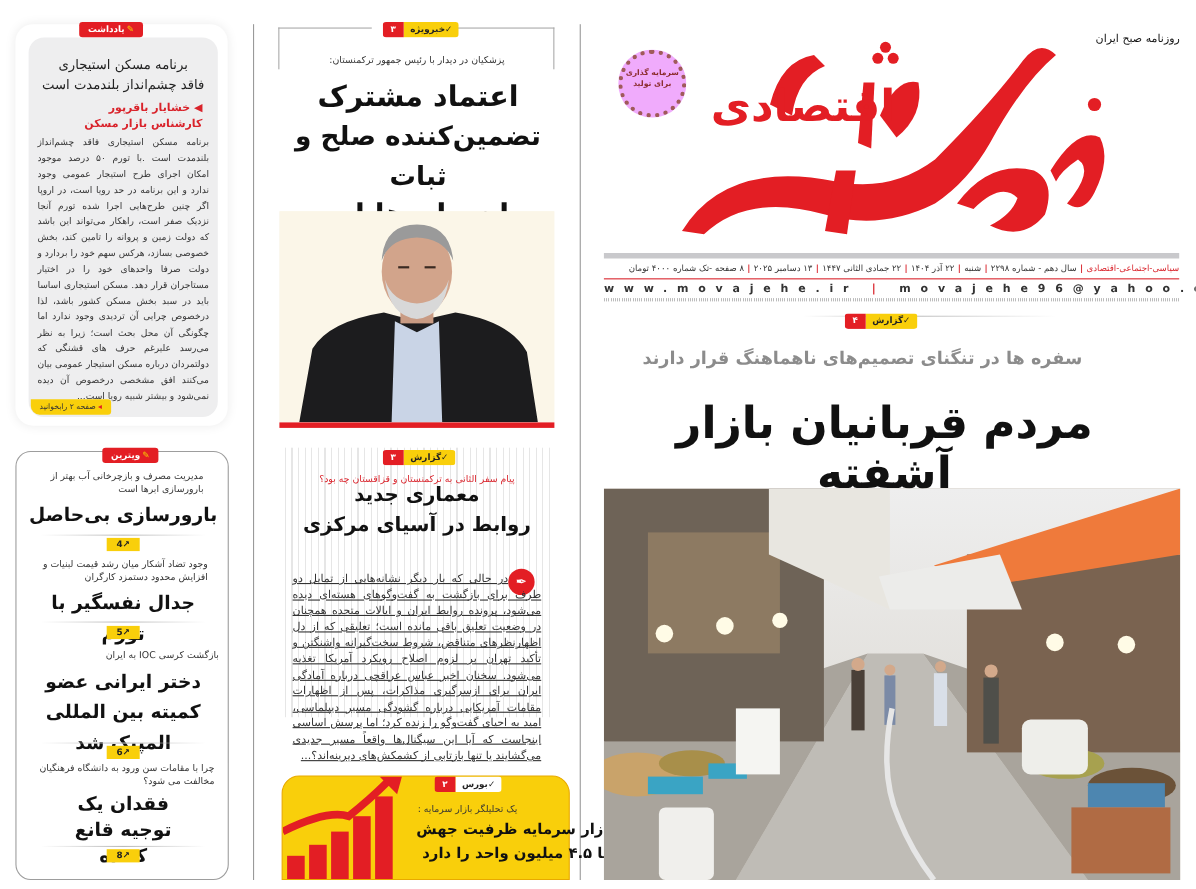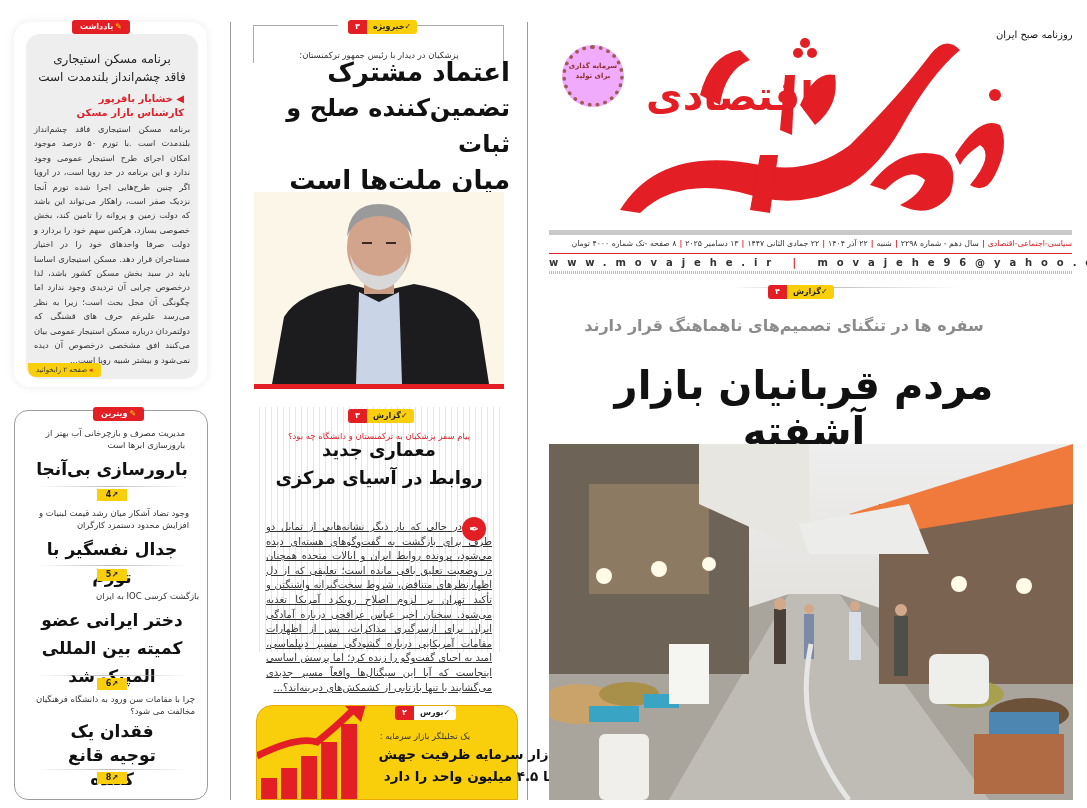--- a/index.html
+++ b/index.html
@@ -29,21 +29,21 @@
 
   
   .mid-frame-l { left: 253px; top: 25px; width: 1px; height: 38px; background: #aaa; }
   .mid-frame-r { left: 503px; top: 25px; width: 1px; height: 38px; background: #aaa; }
   .mid-frame-tl { left: 253px; top: 25px; width: 85px; height: 1px; background: #aaa; }
   .mid-frame-tr { left: 410px; top: 25px; width: 94px; height: 1px; background: #aaa; }
   .section-tag { position: absolute; height: 14px; display: flex; direction: rtl; font-size: 8px; font-weight: bold; border-radius: 3px; overflow: hidden; }
   .section-tag .lbl { background: #f9cf0b; color: #222; padding: 0 6px; line-height: 14px; }
   .section-tag .num { background: #e31e24; color: #fff; padding: 0 7px; line-height: 14px; }
   .kicker { position: absolute; font-size: 8.5px; color: #333; text-align: center; }
-  .main-head-mid { position: absolute; left: 250px; top: 54px; width: 260px; font-size: 26px; font-weight: bold; line-height: 36px; color: #111; }
+  .main-head-mid { position: absolute; left: 250px; top: 70px; width: 260px; text-align: center; font-size: 26px; font-weight: bold; line-height: 36px; color: #111; }
   .portrait { position: absolute; left: 254px; top: 192px; width: 250px; height: 192px; background: #fbf6e8; overflow: hidden; }
   .portrait-red { position: absolute; left: 254px; top: 384px; width: 250px; height: 5px; background: #e31e24; }
 
   .report-box { position: absolute; left: 254px; top: 407px; width: 250px; height: 245px;
     background: repeating-linear-gradient(to right, #ffffff 0, #ffffff 5px, #e6e6e6 5px, #e6e6e6 6px); }
   .report-kicker { position: absolute; left: 254px; top: 431px; width: 250px; text-align: center; font-size: 8.5px; color: #d9232b; }
   .report-head { position: absolute; left: 254px; top: 436px; width: 250px; text-align: center; font-size: 18px; font-weight: bold; line-height: 28px; color: #111; }
   .report-icon { position: absolute; left: 462px; top: 517px; width: 24px; height: 24px; border-radius: 50%; background: #e31e24; color: #fff; font-size: 12px; text-align: center; line-height: 24px; }
   .report-body { position: absolute; left: 266px; top: 520px; width: 226px; font-size: 10px; line-height: 14.6px; text-align: justify; color: #333; text-indent: 30px; text-decoration: underline; }
 
@@ -97,21 +97,21 @@
   </div>
 </div>
 
 <div class="abs vitrin">
   <div class="tag-red" style="left:78px; top:-4px;">
     <span class="pen">✎</span><span>ویترین</span>
   </div>
 
   <div class="vitrin-item" style="top:16px;">
     <div class="v-kicker" style="padding:0 14px;">مدیریت مصرف و بازچرخانی آب بهتر از بارورسازی ابرها است</div>
-    <div class="v-head" style="margin-top:4px;">بارورسازی بی‌آنجا</div>
+    <div class="v-head" style="margin-top:4px;">بارورسازی بی‌حاصل</div>
   </div>
   <div class="v-sep" style="top:75px;"></div>
   <div class="v-page" style="top:78px;">4↗</div>
 
   <div class="vitrin-item" style="top:96px;">
     <div class="v-kicker" style="padding:0 10px;">وجود تضاد آشکار میان رشد قیمت لبنیات و افزایش محدود دستمزد کارگران</div>
     <div class="v-head" style="margin-top:4px;">جدال نفسگیر با تورم</div>
   </div>
   <div class="v-sep" style="top:154px;"></div>
   <div class="v-page" style="top:158px;">5↗</div>
@@ -167,21 +167,21 @@
     <rect x="132" y="50" width="10" height="2" fill="#3a2a22"></rect>
   </svg>
 </div>
 <div class="portrait-red"></div>
 
 <div class="report-box"></div>
 <div class="section-tag" style="left:348px; top:409px;">
   <span class="lbl"><span>✓</span><span>گزارش</span></span>
   <span class="num">۳</span>
 </div>
-<div class="report-kicker">پیام سفر پزشکیان به ترکمنستان و دانشگاه چه بود؟</div>
+<div class="report-kicker">پیام سفر الثانی به ترکمنستان و قزاقستان چه بود؟</div>
 <div class="report-head">
   <div>معماری جدید</div>
   <div>روابط در آسیای مرکزی</div>
 </div>
 <div class="report-icon">✒</div>
 <div class="report-body">در حالی که بار دیگر نشانه‌هایی از تمایل دو طرف برای بازگشت به گفت‌وگوهای هسته‌ای دیده می‌شود، پرونده روابط ایران و ایالات متحده همچنان در وضعیت تعلیق باقی مانده است؛ تعلیقی که از دل اظهارنظرهای متناقض، شروط سخت‌گیرانه واشنگتن و تأکید تهران بر لزوم اصلاح رویکرد آمریکا تغذیه می‌شود. سخنان اخیر عباس عراقچی درباره آمادگی ایران برای ازسرگیری مذاکرات، پس از اظهارات مقامات آمریکایی درباره گشودگی مسیر دیپلماسی، امید به احیای گفت‌وگو را زنده کرد؛ اما پرسش اساسی اینجاست که آیا این سیگنال‌ها واقعاً مسیر جدیدی می‌گشایند یا تنها بازتابی از کشمکش‌های دیرینه‌اند؟...</div>
 
 <div class="bourse">
   <svg width="262" height="95" viewBox="0 0 262 95" style="position:absolute; left:0; top:0;">
     <rect x="4" y="72" width="16" height="23" fill="#e31e24"></rect>

